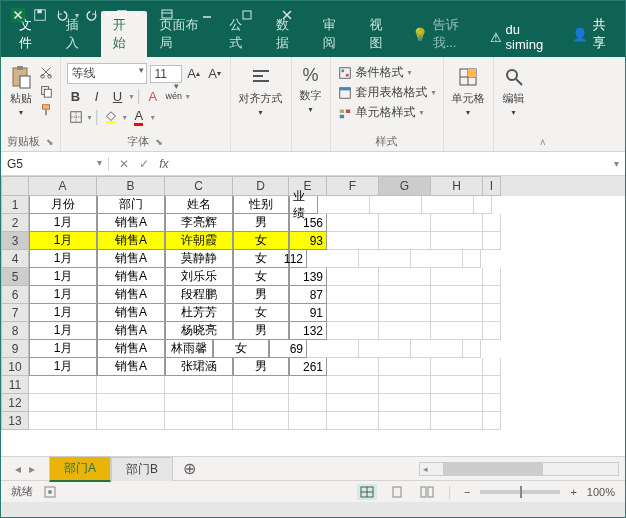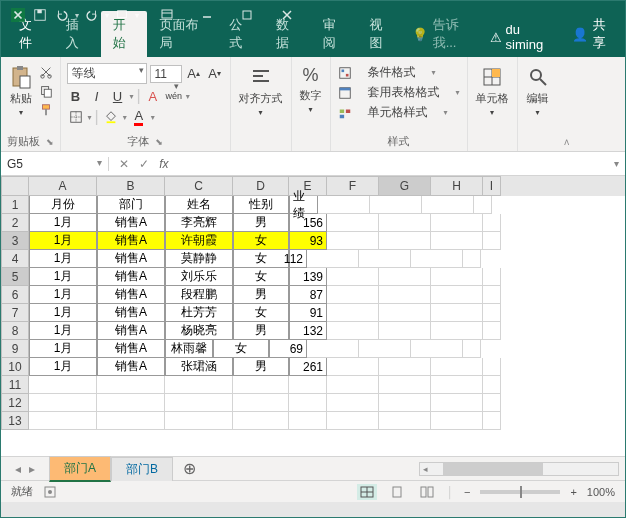--- a/index.html
+++ b/index.html
@@ -26,21 +26,21 @@
 .ic24{width:24px;height:24px}
 .ic16{width:14px;height:14px}
 .fontpanel{display:flex;flex-direction:column;gap:3px}
 .row{display:flex;gap:3px;align-items:center}
 .combo{border:1px solid #c0c0c0;background:#fff;font-size:12px;padding:1px 14px 1px 4px;position:relative;color:#444}
 .combo::after{content:"▾";position:absolute;right:2px;font-size:9px;color:#666}
 .smbtn{width:18px;height:18px;display:flex;align-items:center;justify-content:center;font-size:13px;color:#444;border:1px solid transparent}
 .under{text-decoration:underline}
 .pipe{color:#ccc}
 .stylepanel{display:flex;flex-direction:column;gap:1px;font-size:12px;color:#444}
-.srow{display:flex;align-items:center;gap:16px;padding:1px}
+.srow{display:flex;align-items:center;gap:4px;padding:1px}
 .namebox{height:24px;background:#fff;border-bottom:1px solid #d4d4d4;display:flex;align-items:center;font-size:12px}
 .nb{width:108px;border-right:1px solid #d4d4d4;padding:0 6px;display:flex;justify-content:space-between;color:#333}
 .nb .dd{color:#888;font-size:10px}
 .fxctl{display:flex;gap:10px;padding:0 10px;color:#888;font-size:12px}
 .fx{font-style:italic;color:#666}
 .sheet{background:#fff;position:relative;height:280px}
 .hdr{display:flex;height:20px;font-size:12px;color:#444;background:#e6e6e6}
 .corner{width:28px;border:1px solid #bfbfbf;background:#e6e6e6}
 .ch{border:1px solid #bfbfbf;border-left:none;display:flex;align-items:center;justify-content:center;background:#e6e6e6}
 .rw{display:flex;height:18px;font-size:12px}
@@ -49,23 +49,23 @@
 .cell.r{justify-content:flex-end}
 .headrow .cell{background:#fff;border-color:#999}
 .datarow .cell{border-color:#999}
 .hlrow .cell{background:#ffff00}
 .hlrow .rh{background:#ccc}
 .emptycell{border:1px solid #d4d4d4;border-top:none;border-left:none}
 .active-rh{background:#ccc!important}
 .active-ch{background:#ccc!important}
 .wsbar{height:24px;background:#f3f2f1;display:flex;align-items:center;font-size:12px;border-top:1px solid #d4d4d4}
 .wsnav{display:flex;gap:8px;padding:0 14px;color:#888}
-.wstab{padding:3px 14px;border:1px solid #ccc;border-bottom:none;background:#fdba74}
+.wstab{padding:3px 14px;border:1px solid #ccc;border-bottom:none;background:#eab308}
 .wstab.active{border-bottom:2px solid #217346;color:#217346}
-.wstab.inact{background:#e6e6e6;color:#0369a1}
+.wstab.inact{background:#e6e6e6;color:#404040}
 .wsadd{padding:0 10px;color:#666;font-size:16px}
 .hsb{flex:1;display:flex;justify-content:flex-end;padding-right:6px}
 .hsb-track{width:200px;height:14px;background:#f0f0f0;border:1px solid #ccc;display:flex;align-items:center}
 .hsb-thumb{width:100px;height:12px;background:#cdcdcd;margin-left:12px}
 .status{height:22px;background:#f3f2f1;display:flex;align-items:center;font-size:11px;color:#555;padding:0 10px;border-top:1px solid #d4d4d4;gap:10px}
 .status .flex{flex:1}
 .viewbtn{width:20px;height:16px;border:1px solid transparent;display:flex;align-items:center;justify-content:center}
 .viewbtn.a{background:#d4ece6}
 .zslide{width:80px;height:4px;background:#cdcdcd;position:relative}
 .zslide .t{position:absolute;left:50%;top:-4px;width:2px;height:12px;background:#888}

